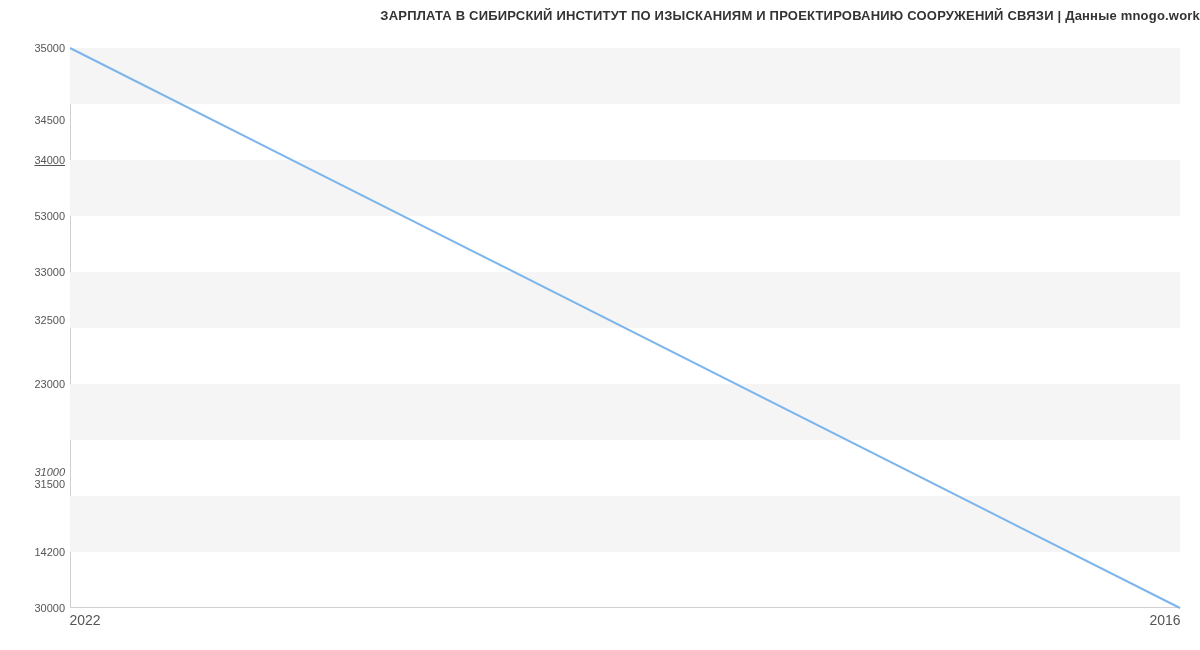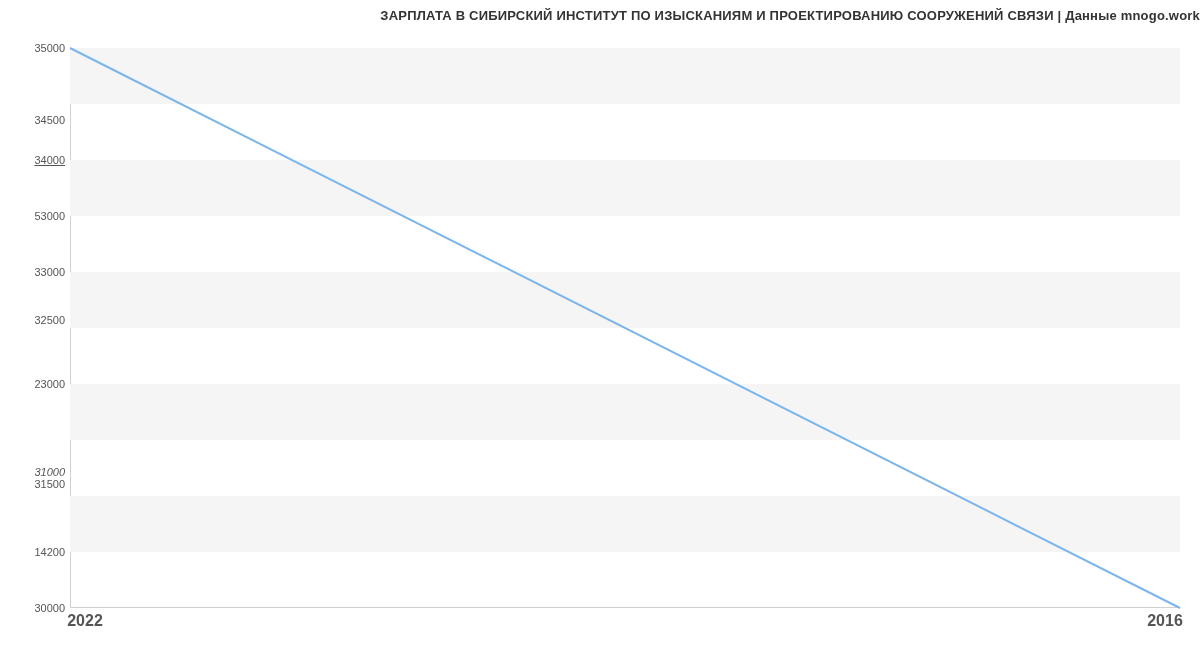--- a/index.html
+++ b/index.html
@@ -50,24 +50,23 @@
     right: 1135px;
     font-size: 11px;
     color: #555555;
     text-align: right;
     width: 60px;
     transform: translateY(-50%);
   }
   .x-tick {
     position: absolute;
     top: 612px;
-    font-size: 16px;
+    font-size: 14px;
     color: #555555;
     transform: translateX(-50%);
-    font-weight: bold;
   }
   .line-svg {
     position: absolute;
     left: 70px;
     top: 48px;
     width: 1110px;
     height: 560px;
     overflow: visible;
   }
   .data-line {

